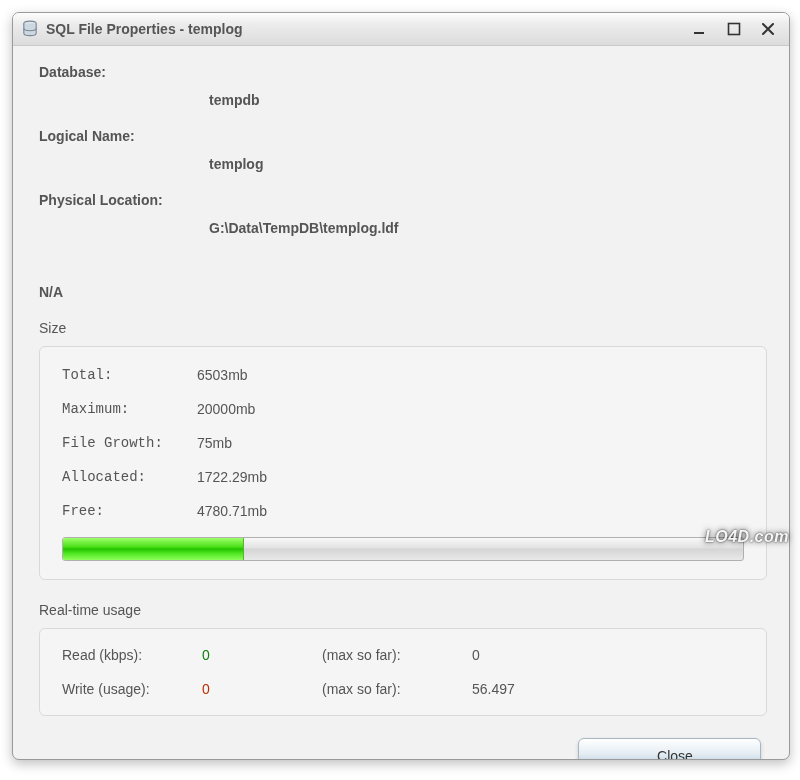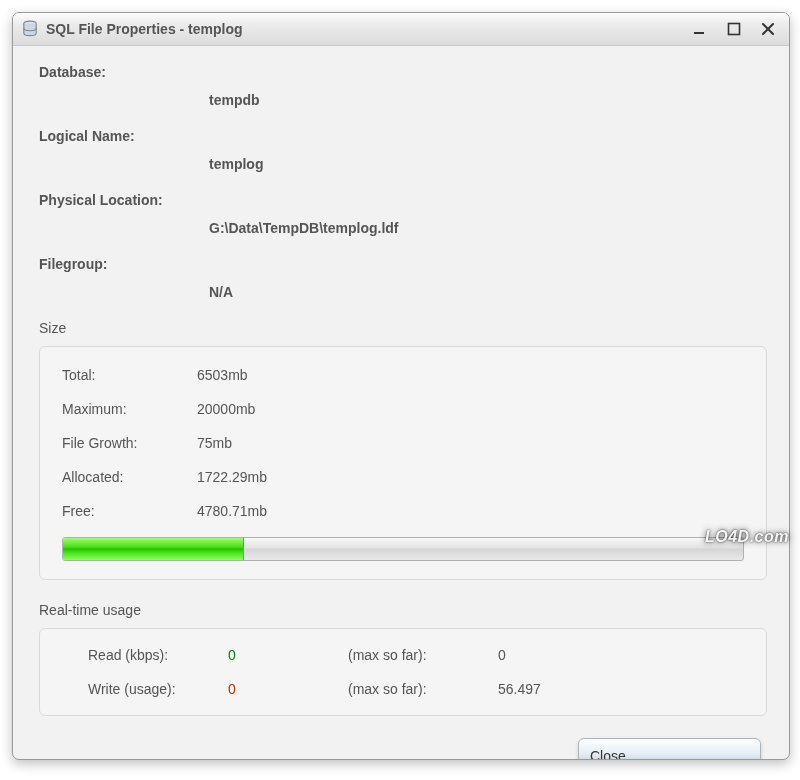--- a/index.html
+++ b/index.html
@@ -93,21 +93,21 @@
     background: #f5f5f5;
     padding: 20px 22px 18px 22px;
     margin-bottom: 22px;
   }
   .size-panel .size-row {
     display:flex;
     margin-bottom: 18px;
     color:#555;
   }
   .size-panel .size-row:last-child { margin-bottom: 14px; }
-  .size-panel .size-label { width: 135px; }
+  .size-panel .size-label { width: 135px; font-family: Liberation Mono, monospace; }
 
   
   .progress {
     height: 22px;
     border: 1px solid #b0b0b0;
     border-radius: 3px;
     background: linear-gradient(to bottom, #f8f8f8, #e2e2e2 45%, #d5d5d5 50%, #e9e9e9);
     position: relative;
     overflow:hidden;
   }
@@ -126,21 +126,20 @@
 
   
   .rt-panel {
     padding: 18px 22px;
   }
   .rt-row {
     display:flex;
     align-items:center;
     color:#555;
     margin-bottom: 18px;
-    margin-left: 26px;
   }
   .rt-row:last-child { margin-bottom:0; }
   .rt-col1 { width: 140px; }
   .rt-col2 { width: 120px; }
   .rt-col3 { width: 150px; }
   .rt-col4 {  }
   .green { color: #0d7d0d; }
   .red   { color: #b92e00; }
 
   
@@ -150,21 +149,21 @@
     padding-right: 6px;
     margin-top: 10px;
   }
   .close-btn {
     width: 170px;
     height: 36px;
     border: 1px solid #a7b6c2;
     border-radius: 6px;
     background: linear-gradient(to bottom, #ffffff 0%, #e6eef4 40%, #d2e0ea 55%, #e8f1f7 100%);
     box-shadow: 0 2px 4px rgba(0,0,0,0.15);
-    text-align:left;
+    text-align:center;
     line-height:34px;
     color:#333;
     cursor:pointer;
     font-size:14px;
     padding-left:11px;
   }
 
   .watermark {
     position:absolute;
     right: 11px;
@@ -221,21 +220,20 @@
       </div>
       <div class="kv-row">
         <span class="label">Logical Name:</span>
         <span class="value">templog</span>
       </div>
       <div class="kv-row">
         <span class="label">Physical Location:</span>
         <span class="value">G:\Data\TempDB\templog.ldf</span>
       </div>
       <div class="kv-row">
-        <span class="label">Filegroup:</span>
         <span class="value">N/A</span>
       </div>
 
       <div class="section-label">Size</div>
 
       <div class="panel size-panel">
         <div class="size-row">
           <span class="size-label">Total:</span>
           <span>6503mb</span>
         </div>

